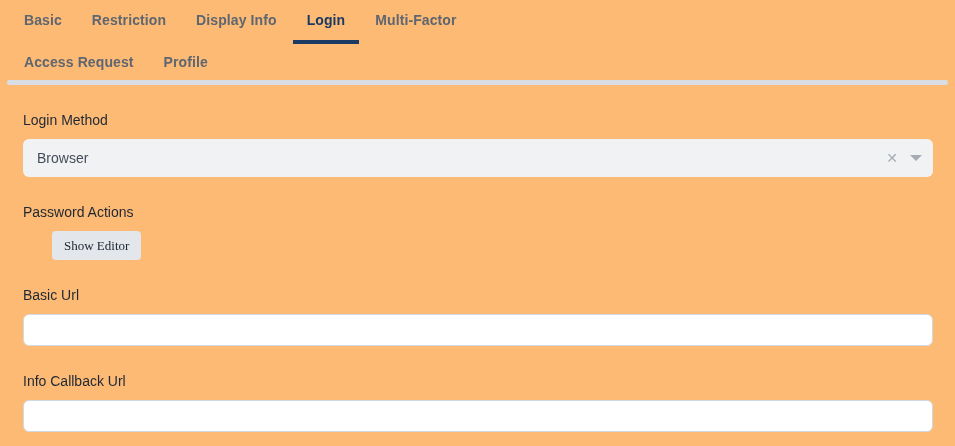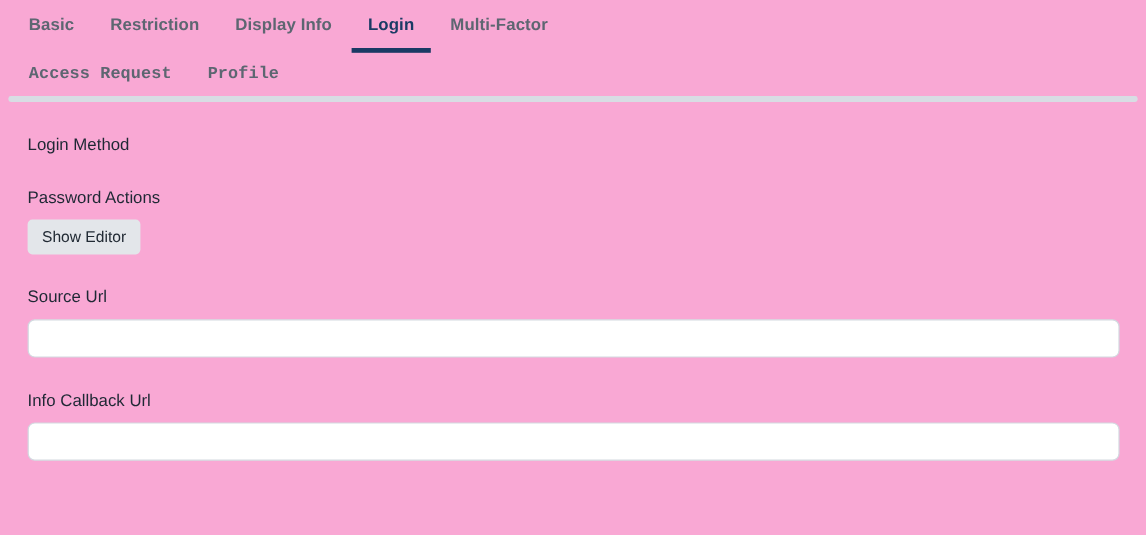--- a/index.html
+++ b/index.html
@@ -2,27 +2,27 @@
 <html><head>
 <meta charset="utf-8">
 <style>
   * { box-sizing: border-box; margin: 0; padding: 0; }
   html, body { background: #ffffff; }
   body {
     font-family: "Liberation Sans", "DejaVu Sans", sans-serif;
     width: 955px; height: 446px; overflow: hidden;
     color: #1e2834;
   }
-  .page { width: 955px; height: 446px; background: #f9a8d4; }
+  .page { width: 955px; height: 446px; background: #fdba74; }
 
   
   .tabbar { padding-left: 10px; }
   .tabrow { display: flex; align-items: stretch; gap: 2px; }
   .tabrow-1 { height: 44px; }
-  .tabrow-2 { height: 36px; font-family: Liberation Mono, monospace; }
+  .tabrow-2 { height: 36px; }
   .tab {
     display: flex; align-items: center;
     padding: 0 14px;
     font-size: 14px; font-weight: 700;
     color: #5d6671;
     letter-spacing: 0.1px;
     border-bottom: 4px solid transparent;
     cursor: pointer;
     white-space: nowrap;
   }
@@ -61,24 +61,25 @@
     width: 0; height: 0; margin-left: 7px;
     border-left: 6px solid transparent;
     border-right: 6px solid transparent;
     border-top: 6px solid #a6acb4;
   }
   .btn {
     display: inline-block;
     height: 29px; padding: 0 12px;
     background: #e3e6ea;
     border: none; border-radius: 4px;
-    font-family: Liberation Sans, sans-serif;
+    font-family: Liberation Serif, serif;
     font-size: 13px; color: #212a34;
     line-height: 29px;
     cursor: pointer;
+    margin-left: 29px;
   }
   .text-input {
     display: block; width: 100%; height: 32px;
     background: #ffffff;
     border: 1px solid #d3d9e0;
     border-radius: 6px;
     padding: 0 10px;
     font-family: inherit; font-size: 14px; color: #1e2834;
     outline: none;
   }
@@ -100,24 +101,29 @@
       <div class="tab">Access Request</div>
       <div class="tab">Profile</div>
     </div>
   </div>
 
   <div class="divider"></div>
 
   <div class="content">
 
     <div class="field-label">Login Method</div>
+    <div class="select-box">
+      <span class="select-value">Browser</span>
+      <span class="select-clear">✕</span>
+      <span class="select-caret"></span>
+    </div>
 
     <div class="field-label">Password Actions</div>
     <button class="btn" type="button">Show Editor</button>
 
-    <div class="field-label">Source Url</div>
+    <div class="field-label">Basic Url</div>
     <input class="text-input" type="text" value="" style="">
 
     <div class="field-label">Info Callback Url</div>
     <input class="text-input" type="text" value="" style="">
 
   </div>
 </div>
 
 </body></html>

